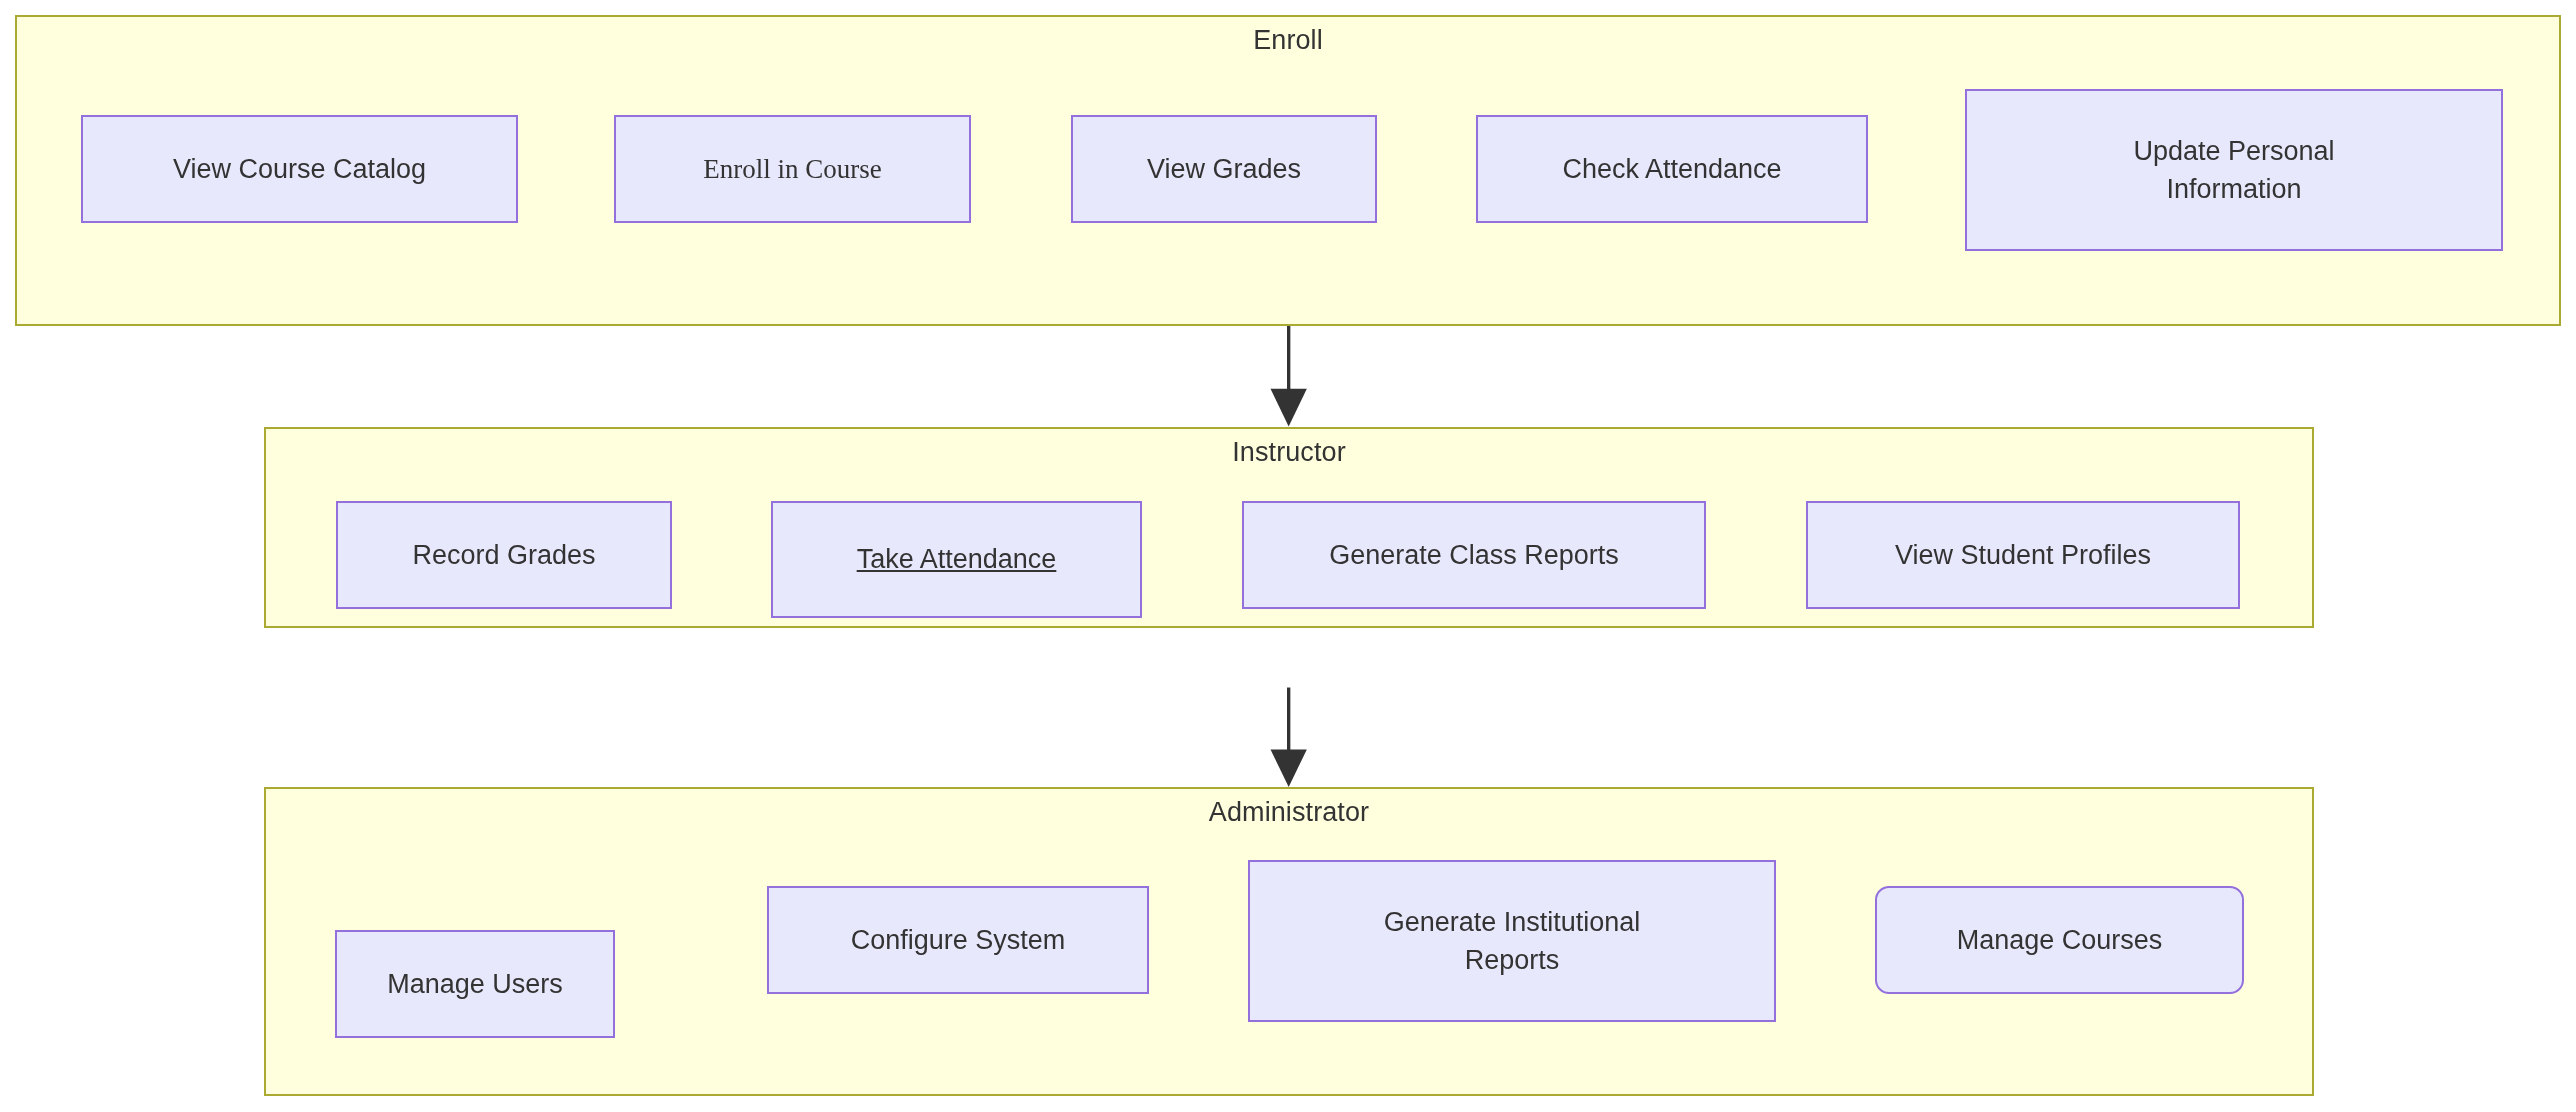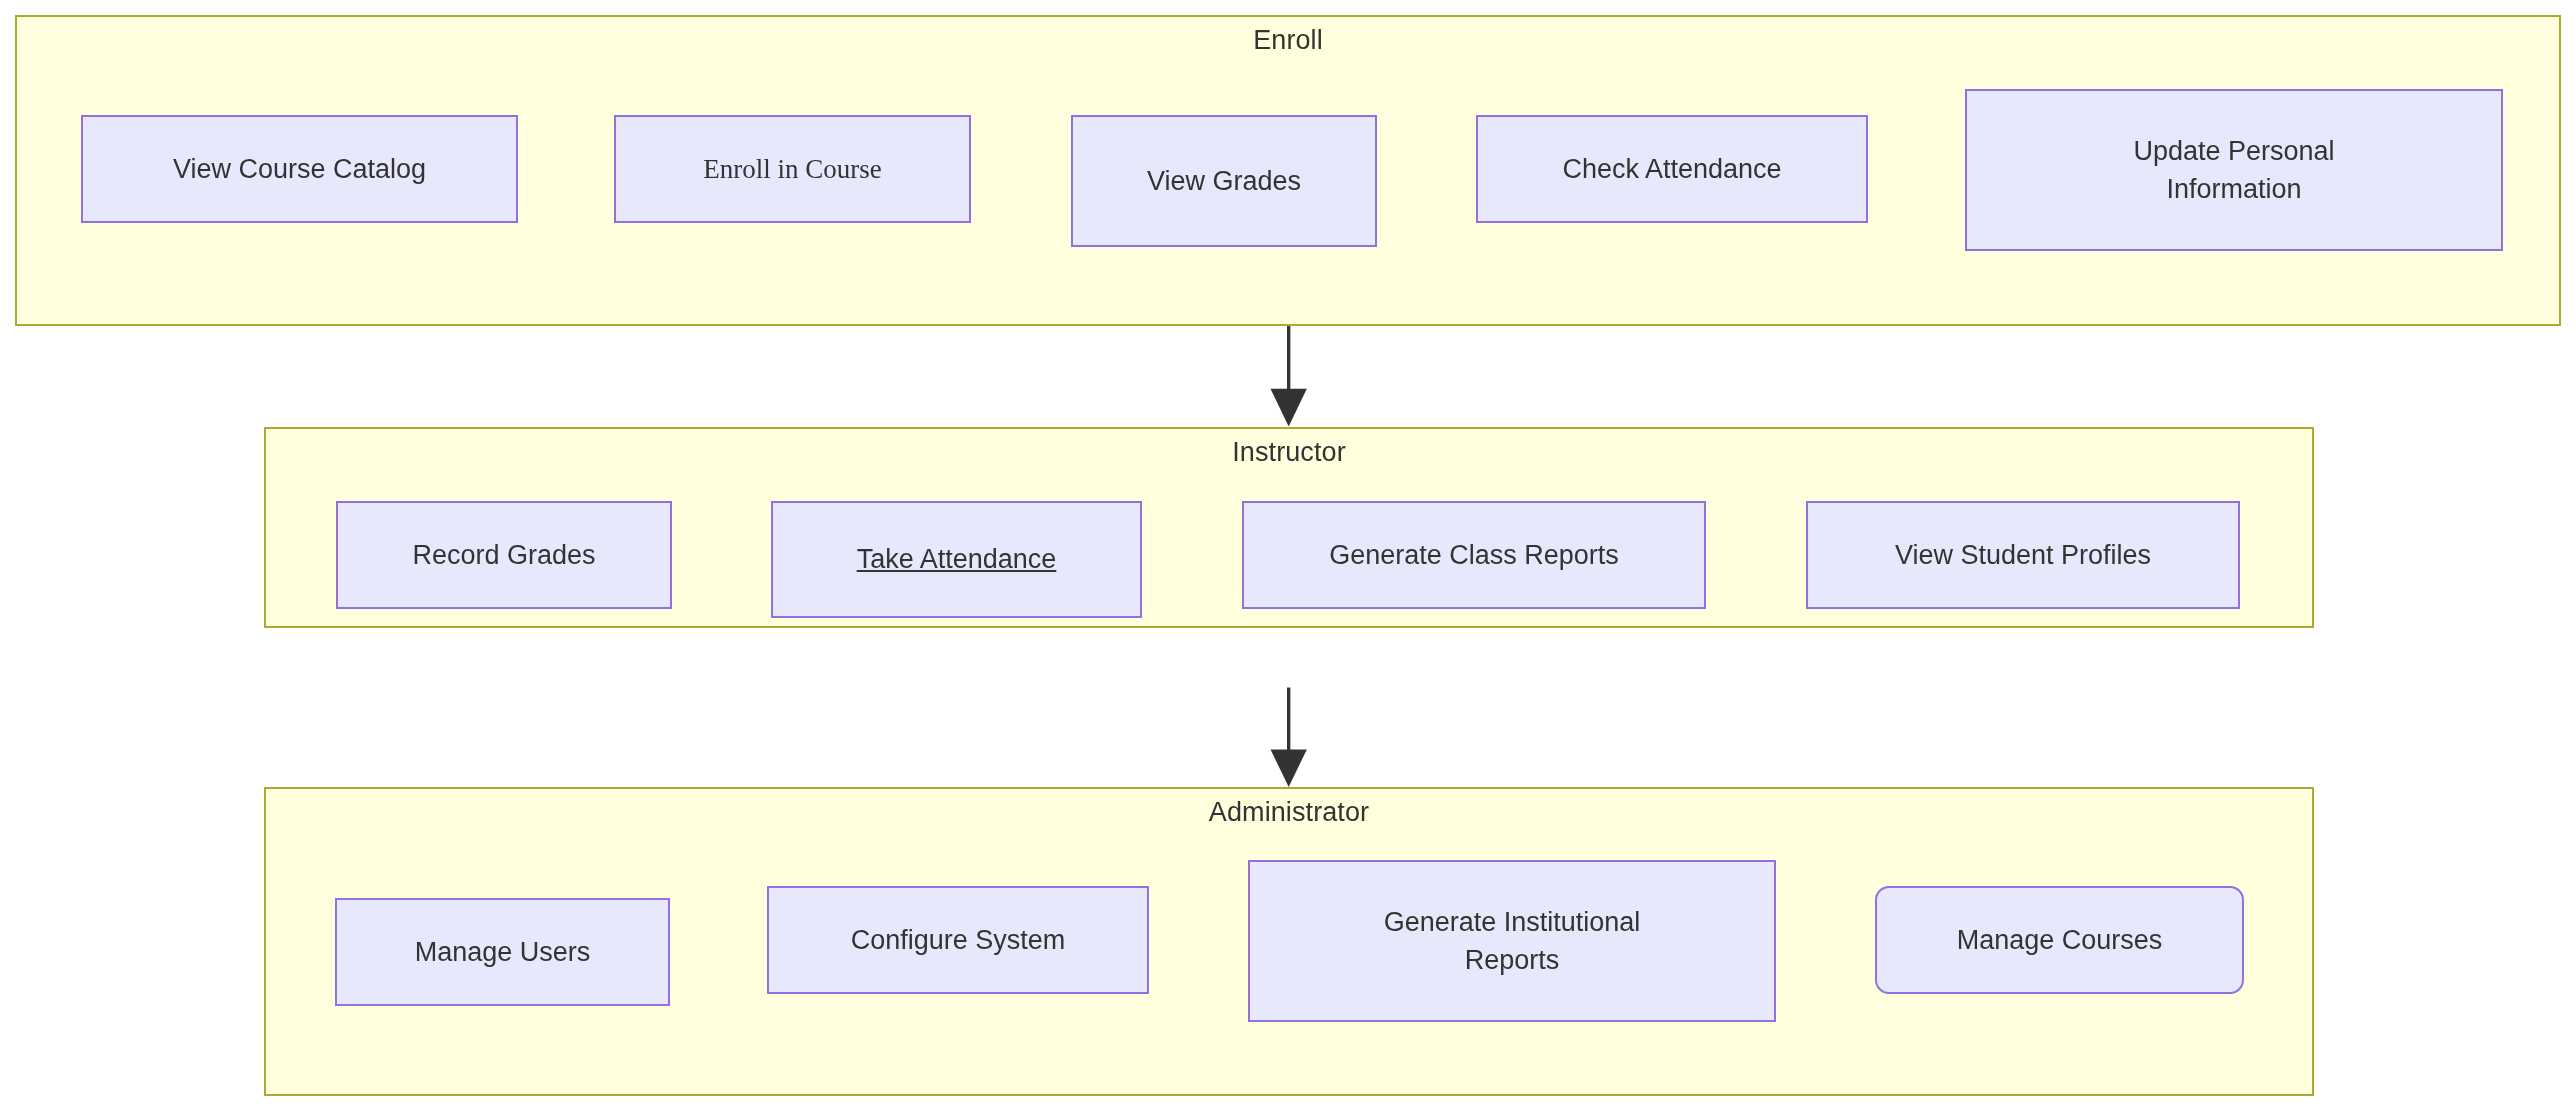--- a/index.html
+++ b/index.html
@@ -90,21 +90,21 @@
   </div>
 
   <div class="node" style="left:81px; top:115px; width:437px; height:108px;">
     <span class="label">View Course Catalog</span>
   </div>
 
   <div class="node" style="left:614px; top:115px; width:357px; height:108px;font-family:Liberation Serif, serif;">
     <span class="label">Enroll in Course</span>
   </div>
 
-  <div class="node" style="left:1071px; top:115px; width:306px; height:132px;">
+  <div class="node" style="left:1071px; top:115px; width:306px; height:108px;">
     <span class="label">View Grades</span>
   </div>
 
   <div class="node" style="left:1476px; top:115px; width:392px; height:108px;">
     <span class="label">Check Attendance</span>
   </div>
 
   <div class="node" style="left:1965px; top:89px; width:538px; height:162px;align-items:center;">
     <span class="label">Update Personal
 Information</span>
@@ -127,21 +127,21 @@
   </div>
 
   <div class="node" style="left:1806px; top:501px; width:434px; height:108px;">
     <span class="label">View Student Profiles</span>
   </div>
 
   <div class="cluster" style="left:264px; top:787px; width:2050px; height:309px;">
     <div class="cluster-title" style="top:8px;">Administrator</div>
   </div>
 
-  <div class="node" style="left:335px; top:898px; width:335px; height:108px;">
+  <div class="node" style="left:335px; top:930px; width:280px; height:108px;">
     <span class="label">Manage Users</span>
   </div>
 
   <div class="node" style="left:767px; top:886px; width:382px; height:108px;">
     <span class="label">Configure System</span>
   </div>
 
   <div class="node" style="left:1248px; top:860px; width:528px; height:162px;">
     <span class="label">Generate Institutional
 Reports</span>

